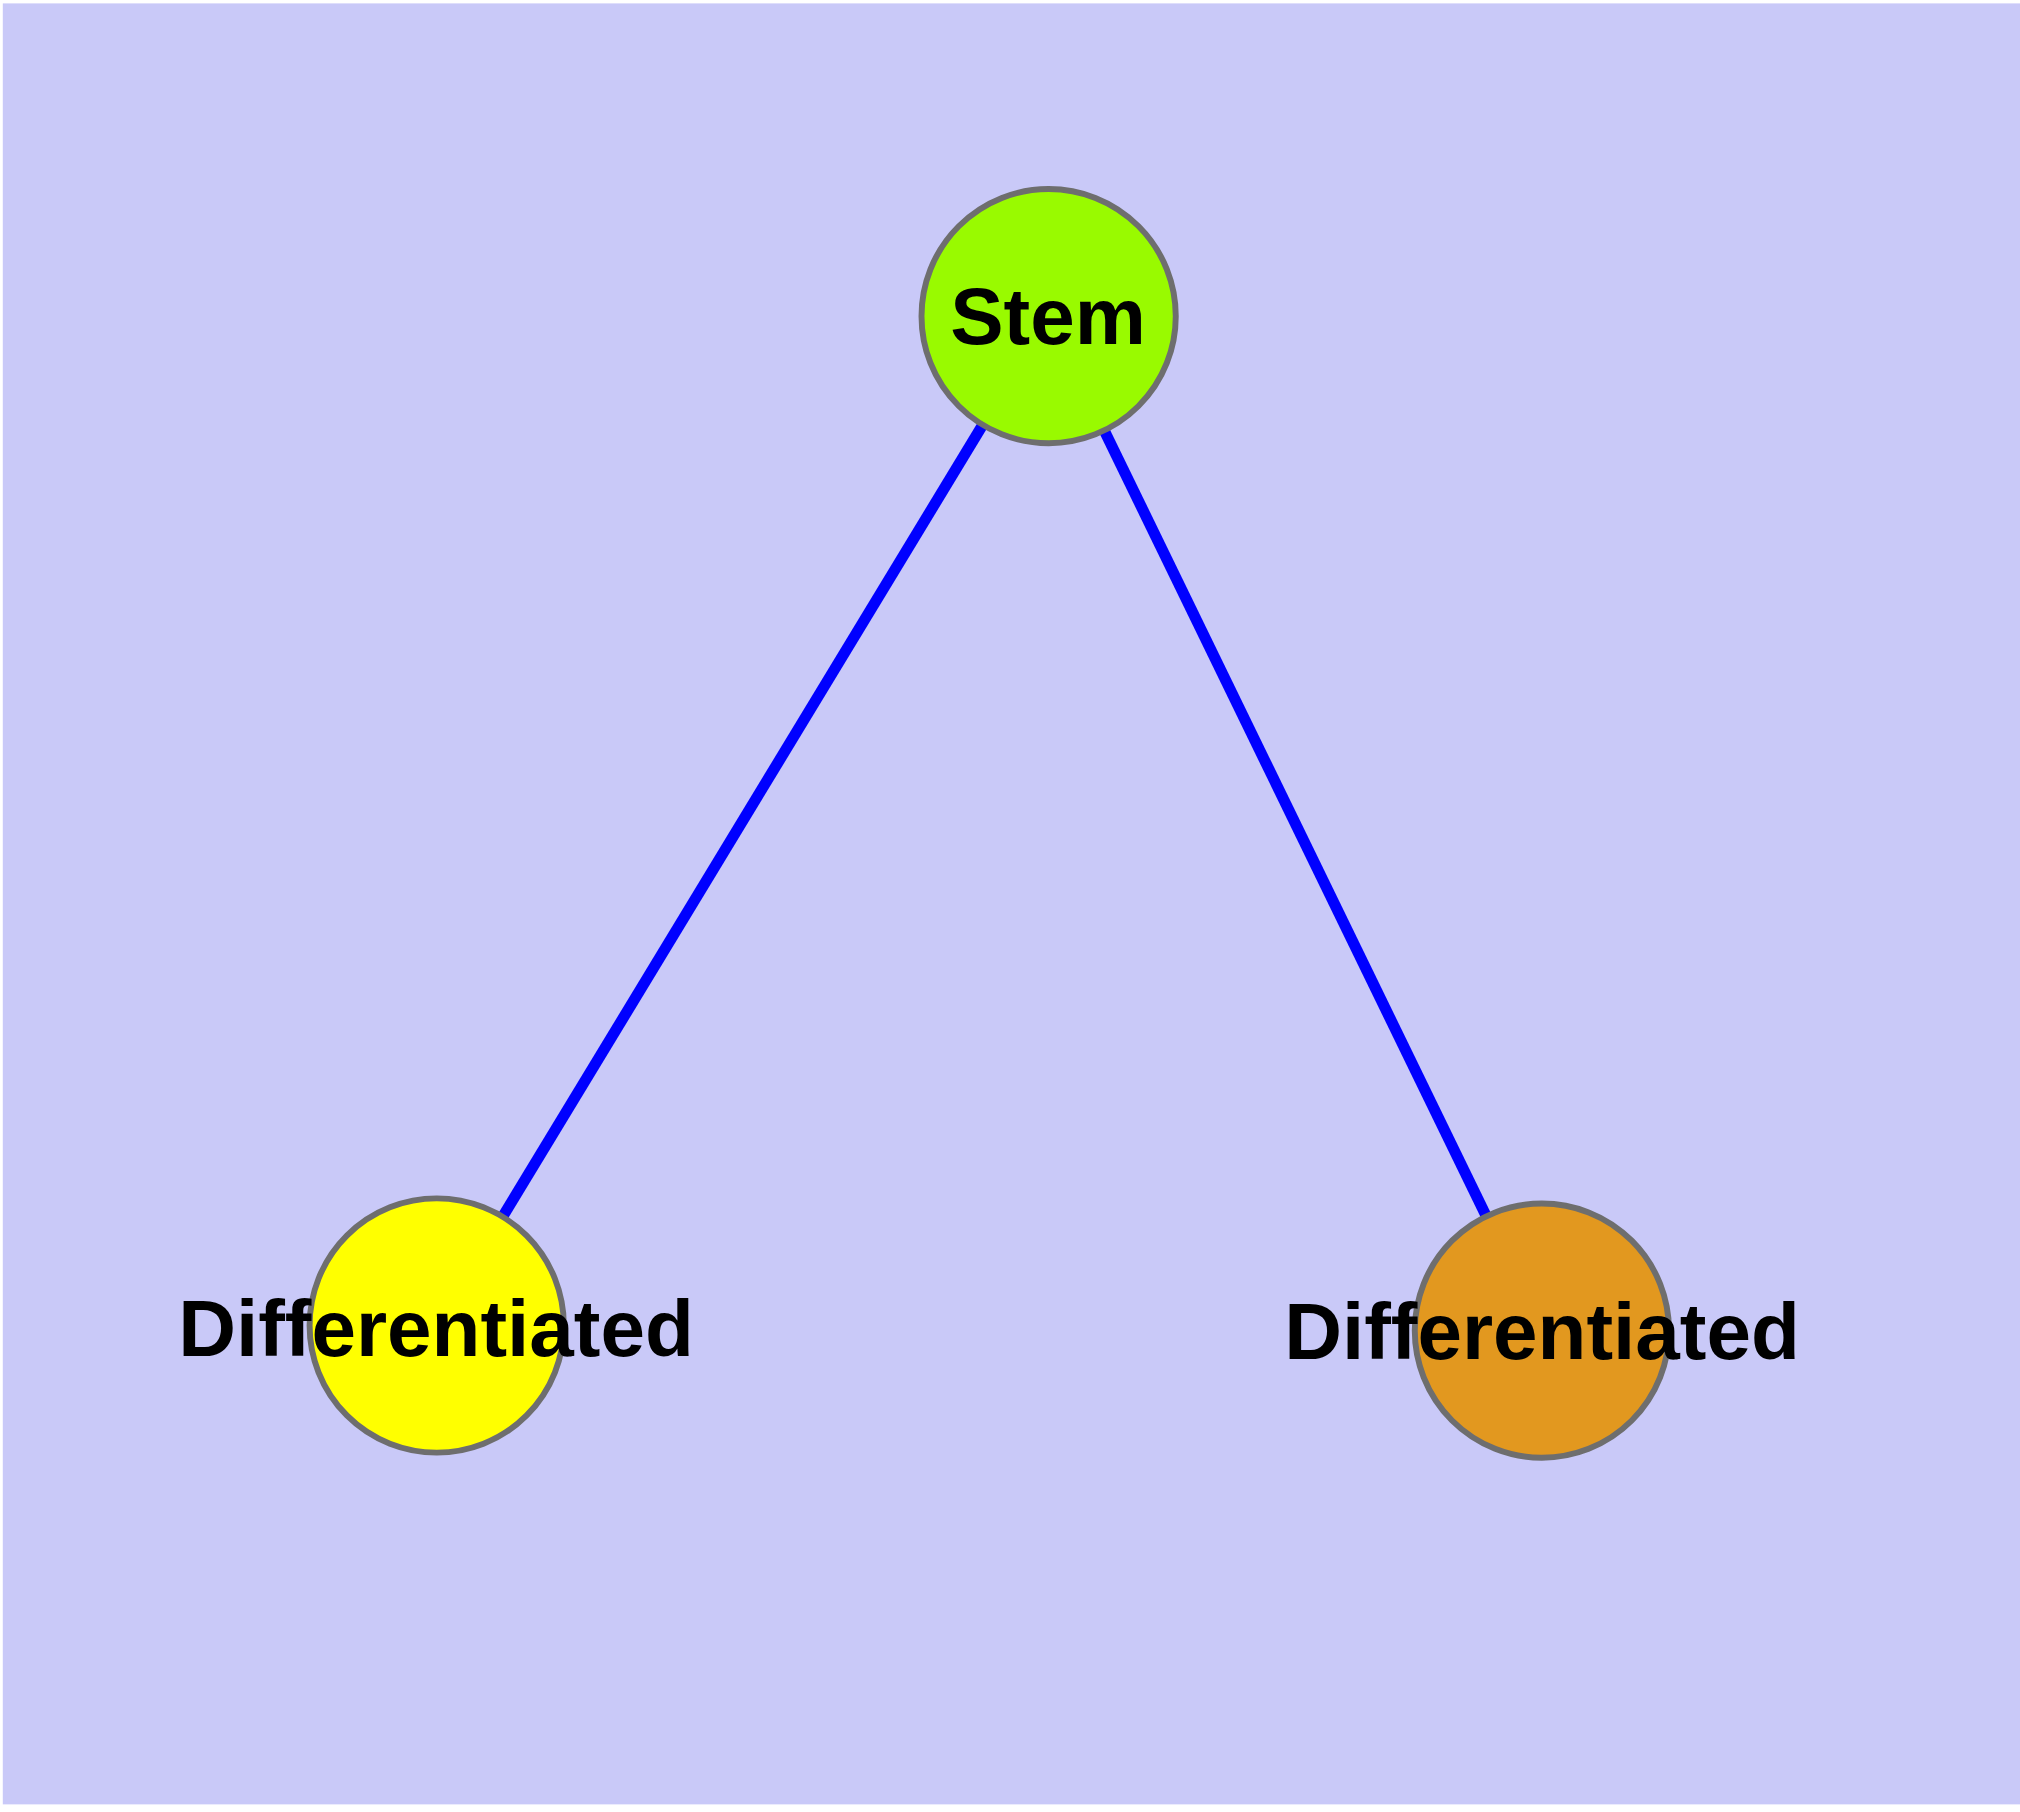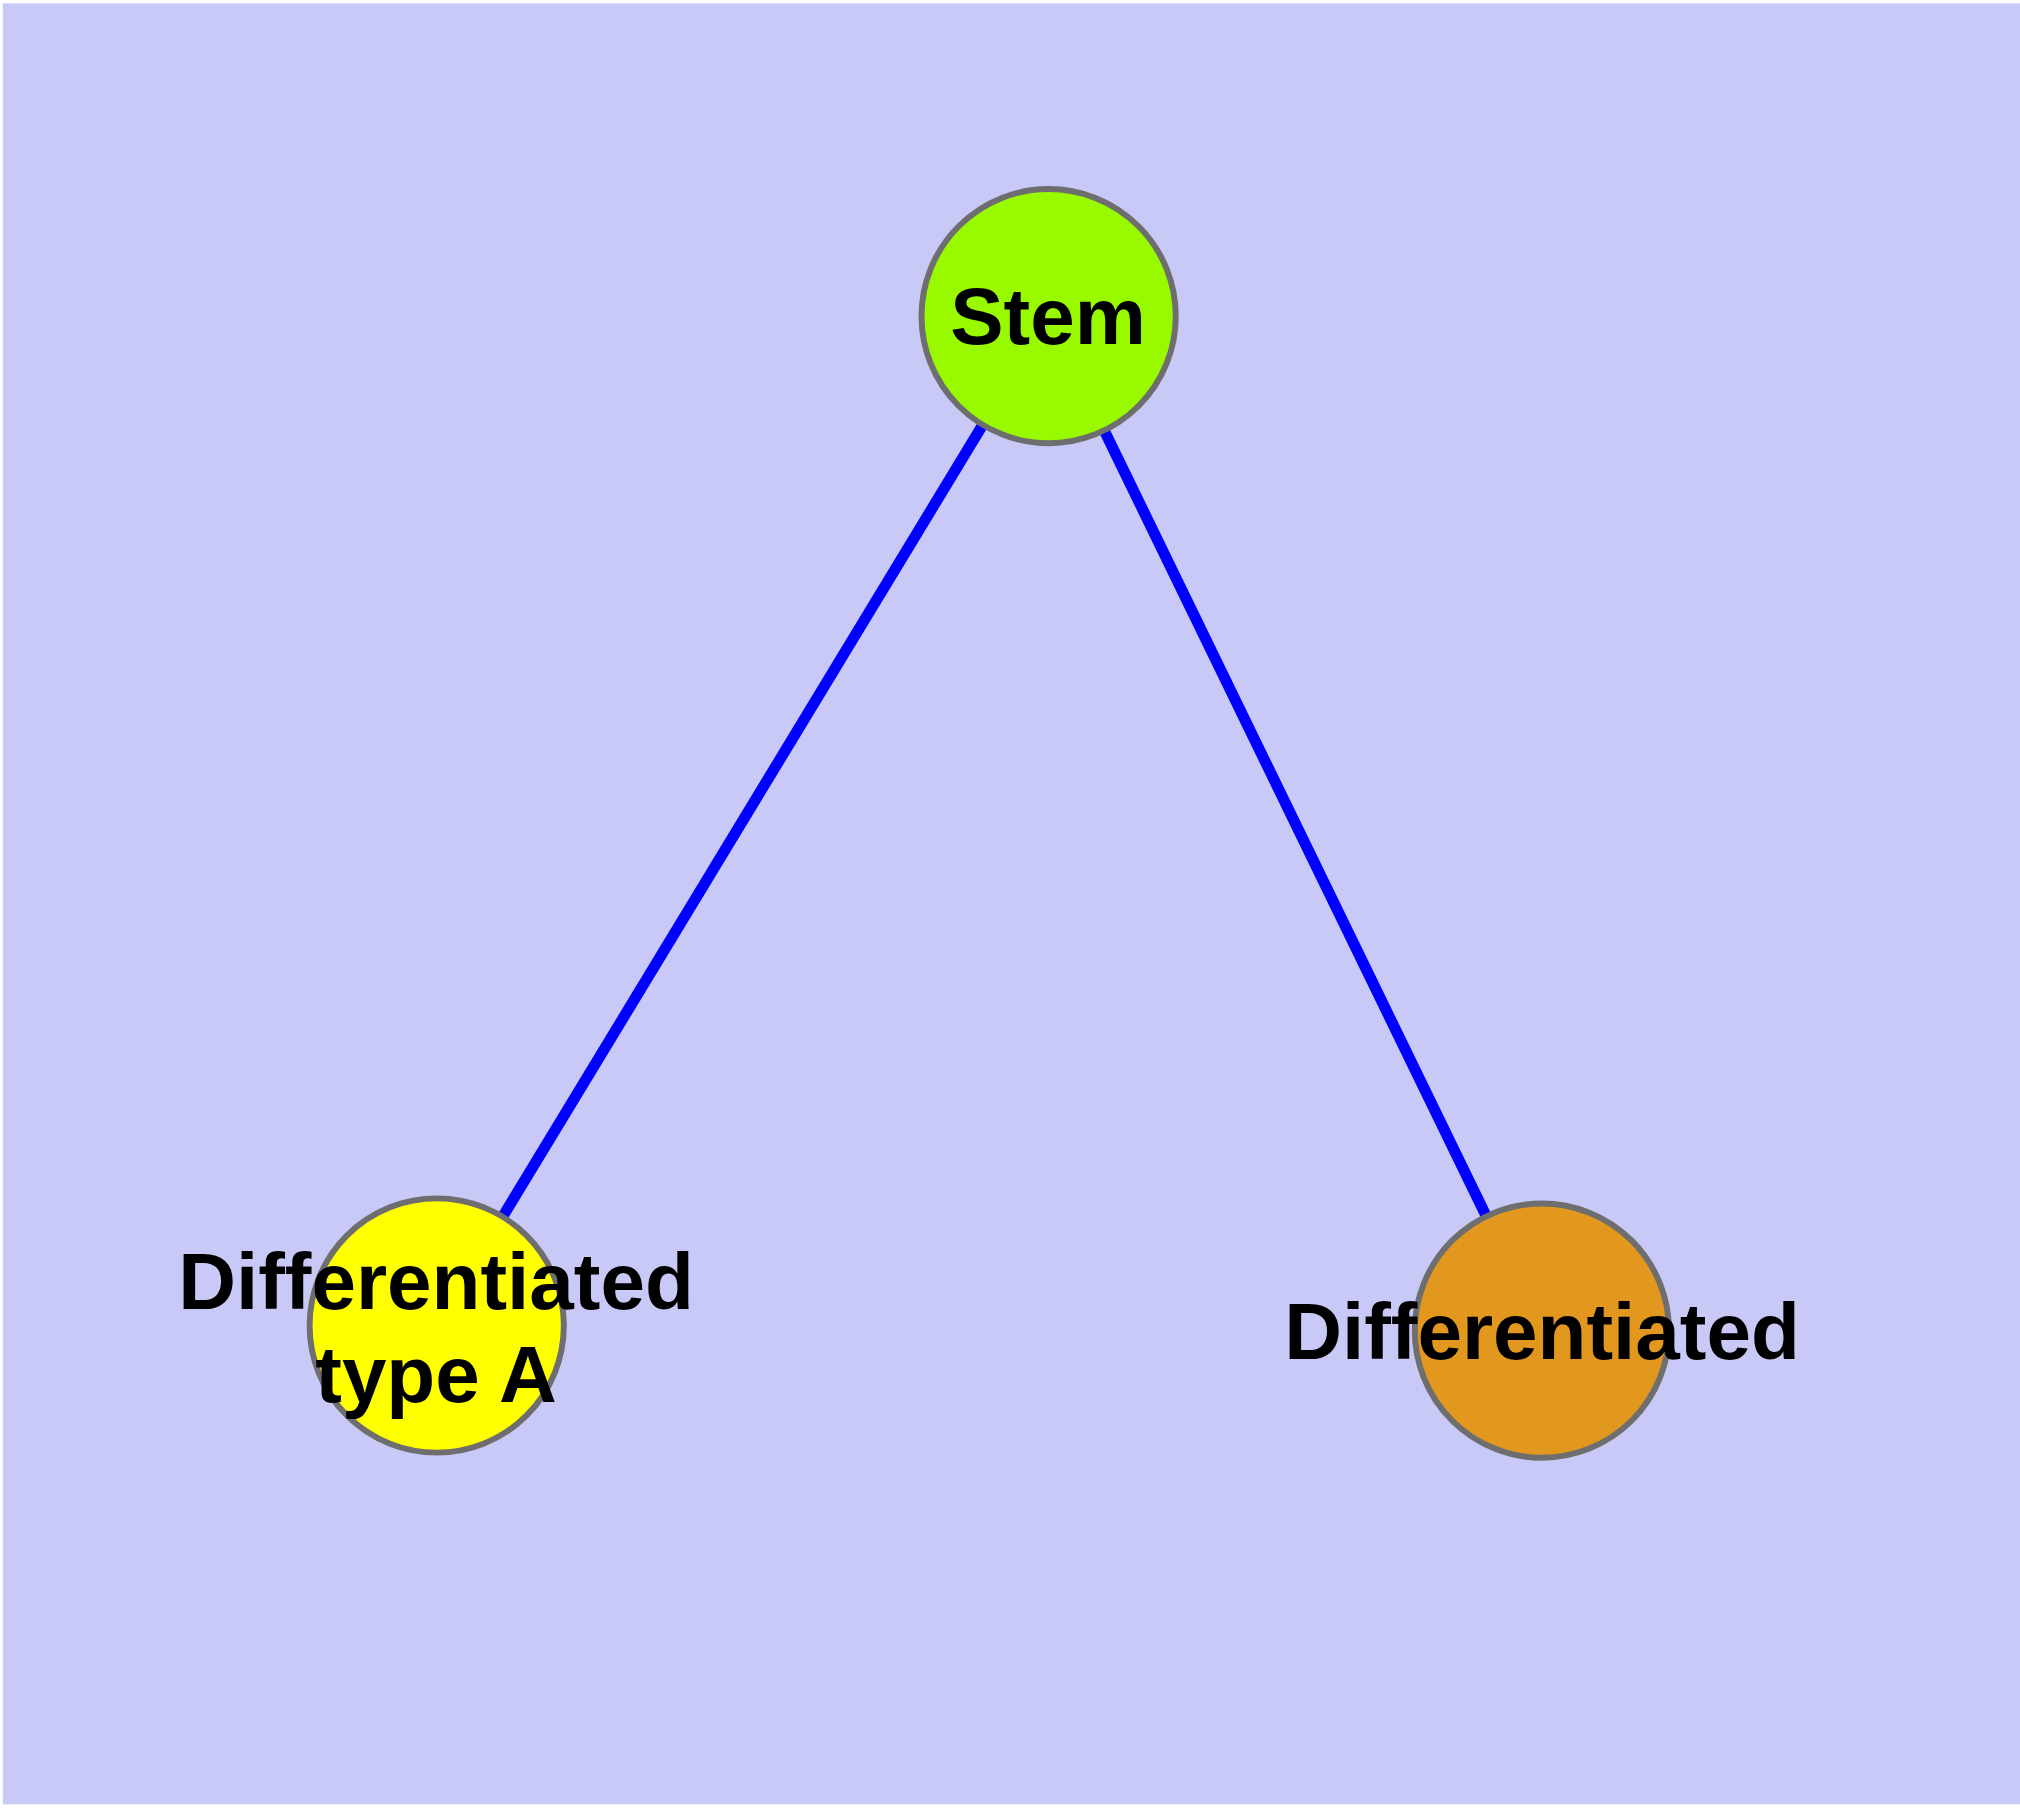--- a/index.html
+++ b/index.html
@@ -59,21 +59,20 @@
     <circle cx="515" cy="1564" r="150" stroke-width="7" fill="#ffff00" stroke="#6e6e6e"></circle>
     <circle cx="1819" cy="1570" r="150" stroke-width="7" fill="#e2981f" stroke="#6e6e6e"></circle>
   </svg>
 
   <div class="node-label" style="left:1048px; top:316px;">
     <span>Stem</span>
   </div>
 
   <div class="node-label" style="left:436px; top:1328px;">
     <span>Differentiated</span>
-    <span>type A</span>
   </div>
 
   <div class="node-label" style="left:1542px; top:1331px;">
     <span>Differentiated</span>
   </div>
 
 </div>
 
 
 </body></html>

